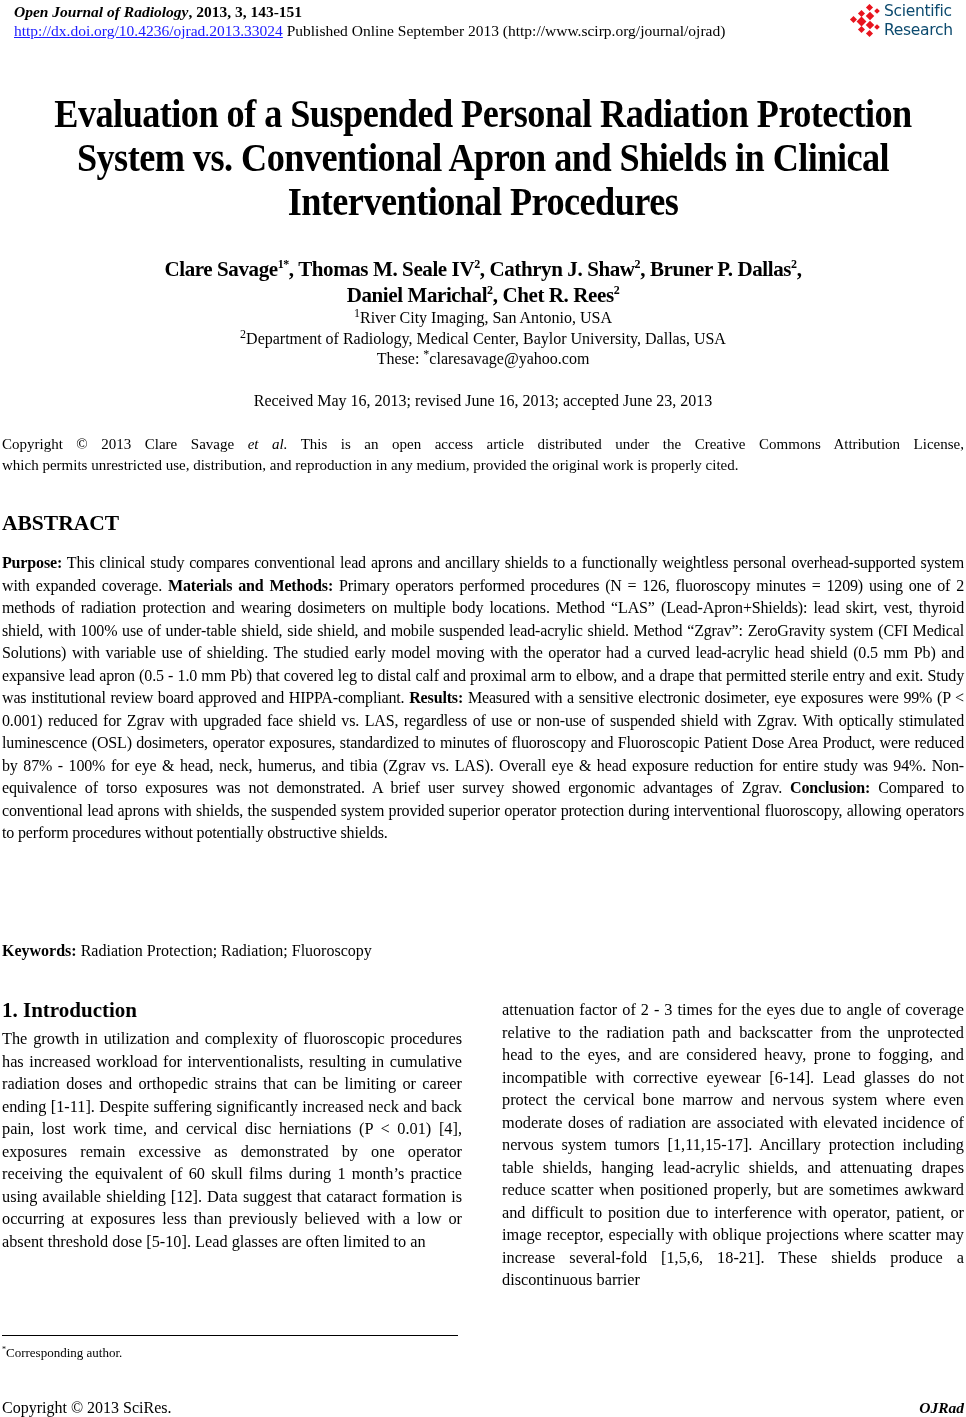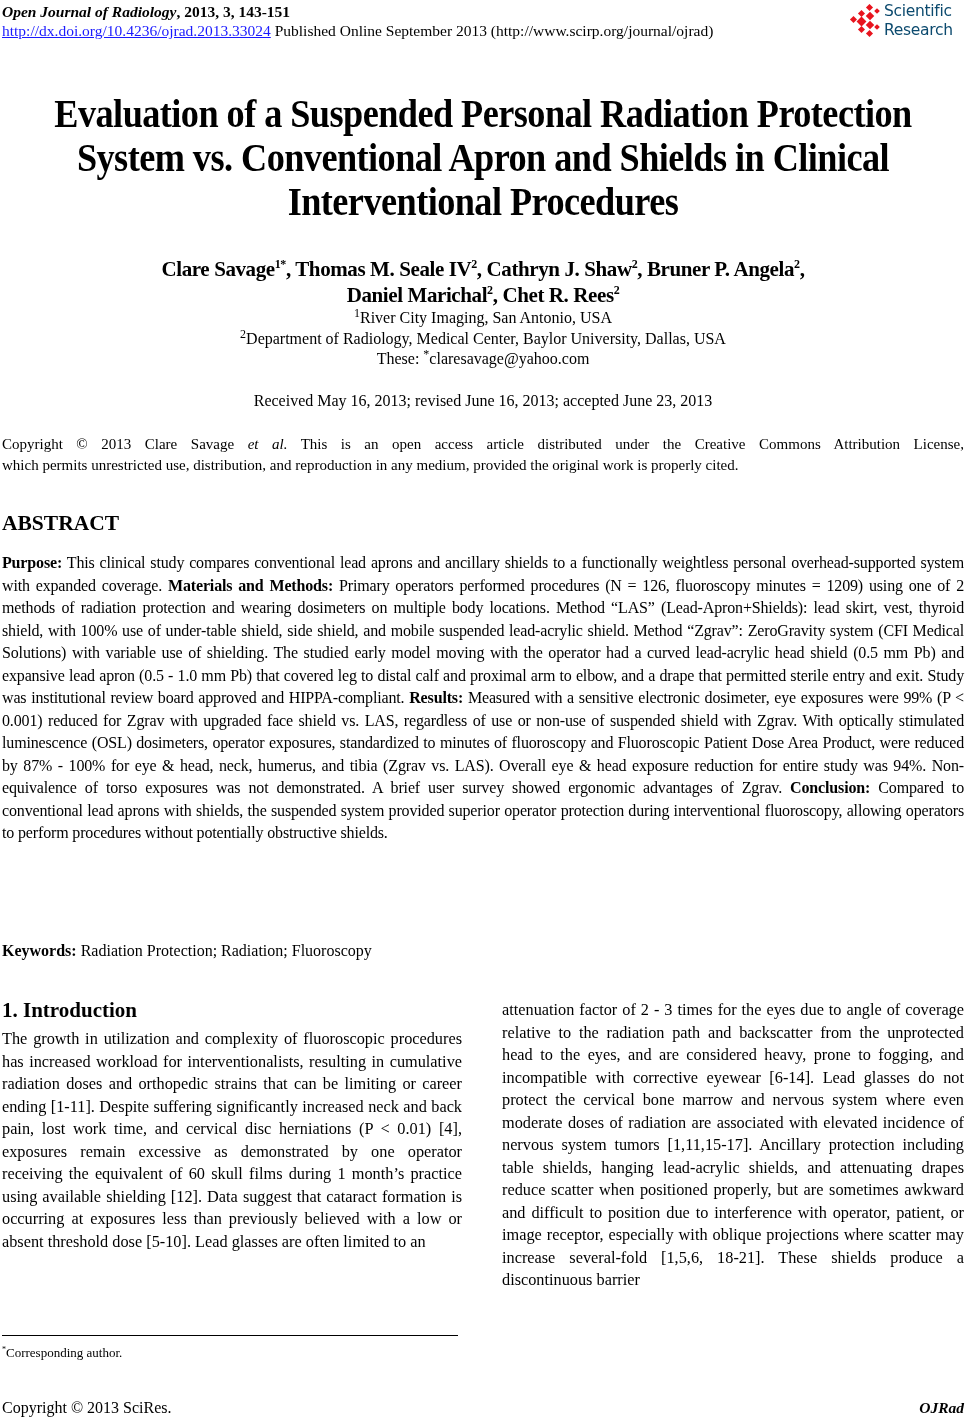--- a/index.html
+++ b/index.html
@@ -1,19 +1,19 @@
 <!DOCTYPE html>
 <html><head>
 <meta charset="utf-8">
 <style>
   * { box-sizing: border-box; margin: 0; padding: 0; }
   html, body { width: 966px; height: 1417px; background: #ffffff; overflow: hidden; }
   body { position: relative; font-family: "Liberation Serif", "DejaVu Serif", serif; color: #000; }
 
-  .header { position: absolute; left: 2px; top: 2px; width: 830px; font-size: 15.5px; line-height: 19px; }
+  .header { position: absolute; left: 14px; top: 2px; width: 830px; font-size: 15.5px; line-height: 19px; }
   .header .journal { font-weight: bold; }
   .header .journal i { font-style: italic; }
   .header a { color: #1a1aff; text-decoration: underline; }
   .logo { position: absolute; left: 845px; top: 2px; width: 121px; height: 40px; }
   .logo svg { position: absolute; left: 0; top: 2px; }
   .logo .txt { position: absolute; left: 39px; top: 0; font-family: "DejaVu Sans", sans-serif; font-size: 15.5px; line-height: 19px; color: #0c4a6e; letter-spacing: -0.3px; }
 
   .title { position: absolute; left: 0; top: 92px; width: 966px; text-align: center; font-weight: bold; font-size: 39px; line-height: 44px; letter-spacing: -0.6px; transform: scaleX(0.93); transform-origin: center top; }
 
   .authors { position: absolute; left: 0; top: 256px; width: 966px; text-align: center; font-weight: bold; font-size: 21px; line-height: 26px; letter-spacing: -0.4px; }
@@ -76,21 +76,21 @@
 </div>
 
 <h1 class="title">
   <div>Evaluation of a Suspended Personal Radiation Protection</div>
   <div>System vs. Conventional Apron and Shields in Clinical</div>
   <div>Interventional Procedures</div>
 </h1>
 
 <div class="authors">
   <div>
-    <span>Clare Savage</span><sup>1*</sup><span>, Thomas M. Seale IV</span><sup>2</sup><span>, Cathryn J. Shaw</span><sup>2</sup><span>, Bruner P. Angela</span><sup>2</sup><span>,</span>
+    <span>Clare Savage</span><sup>1*</sup><span>, Thomas M. Seale IV</span><sup>2</sup><span>, Cathryn J. Shaw</span><sup>2</sup><span>, Bruner P. Dallas</span><sup>2</sup><span>,</span>
   </div>
   <div>
     <span>Daniel Marichal</span><sup>2</sup><span>, Chet R. Rees</span><sup>2</sup>
   </div>
 </div>
 
 <div class="affil">
   <div><sup>1</sup><span>River City Imaging, San Antonio, USA</span></div>
   <div><sup>2</sup><span>Department of Radiology, Medical Center, Baylor University, Dallas, USA</span></div>
   <div><span>These: </span><sup>*</sup><span>claresavage@yahoo.com</span></div>

